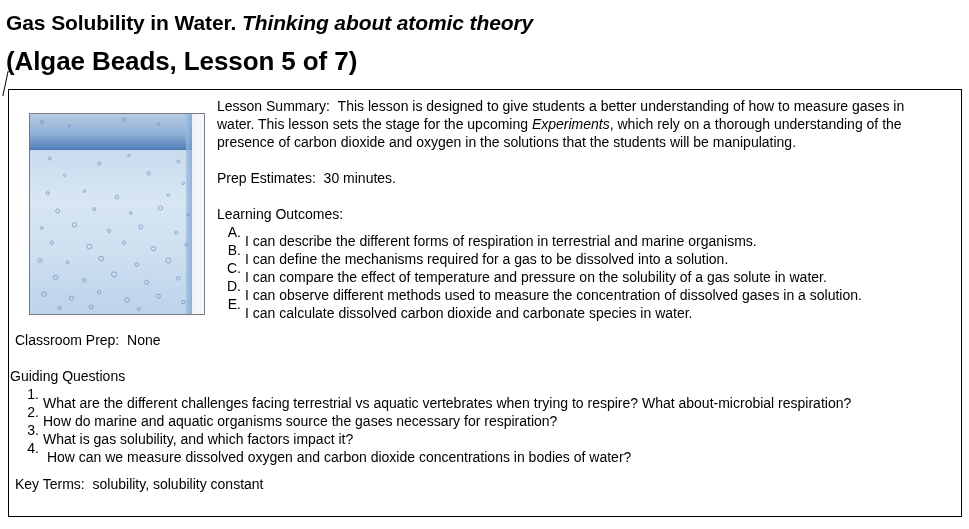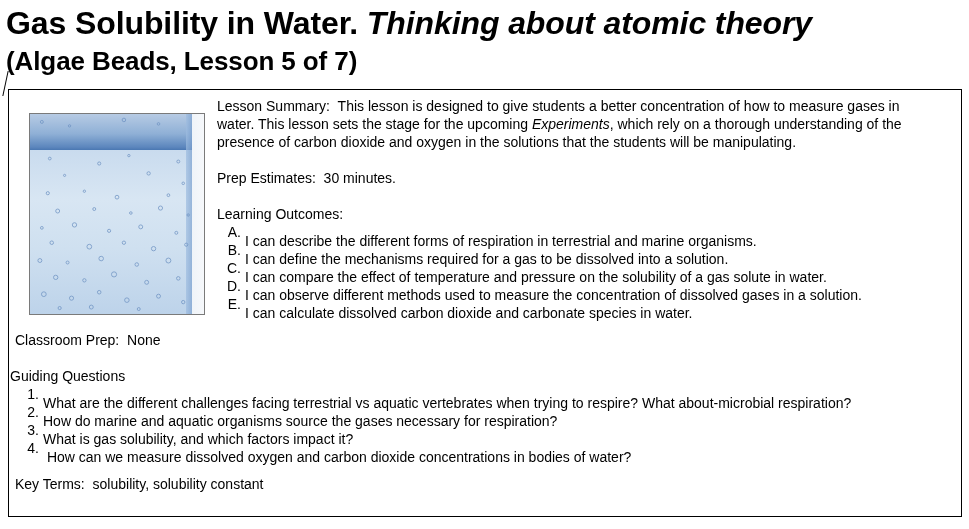--- a/index.html
+++ b/index.html
@@ -12,21 +12,21 @@
       height: 529px;
       position: relative;
       overflow: hidden;
       font-family: "Liberation Sans", sans-serif;
       color: #000;
     }
     .title {
       position: absolute;
       left: 6px;
       font-weight: bold;
-      font-size: 32px;
+      font-size: 21px;
       line-height: 30px;
       white-space: nowrap;
       letter-spacing: -0.1px;
     }
     .title.line1 { top: 8px; }
     .title.line2 { top: 46px; font-size: 26px; }
     .title .ital { font-style: italic; }
     .cursor-mark {
       display: inline-block;
       width: 0;
@@ -177,21 +177,21 @@
         <circle cx="130" cy="184" r="2"></circle>
         <circle cx="155" cy="190" r="1.7"></circle>
       <circle cx="30" cy="196" r="1.6"></circle>
         <circle cx="62" cy="195" r="2"></circle>
         <circle cx="110" cy="197" r="1.5"></circle>
     </g>
   </svg>
 </div>
 
 <div class="text" style="left:217px; top:97px;">
-  <span class="u">Lesson Summary</span>:&nbsp;&nbsp;<span>This lesson is designed to give students a better concentration of how to measure gases in</span>
+  <span class="u">Lesson Summary</span>:&nbsp;&nbsp;<span>This lesson is designed to give students a better understanding of how to measure gases in</span>
 </div>
 <div class="text" style="left:217px; top:115px;">
   <span>water. This lesson sets the stage for the upcoming </span><span class="i">Experiments</span><span>, which rely on a thorough understanding of the</span>
 </div>
 <div class="text" style="left:217px; top:133px;">presence of carbon dioxide and oxygen in the solutions that the students will be manipulating.</div>
 
 <div class="text" style="left:217px; top:169px;">
   <span class="u">Prep Estimates</span>:&nbsp;&nbsp;<span>30 minutes.</span>
 </div>
 

